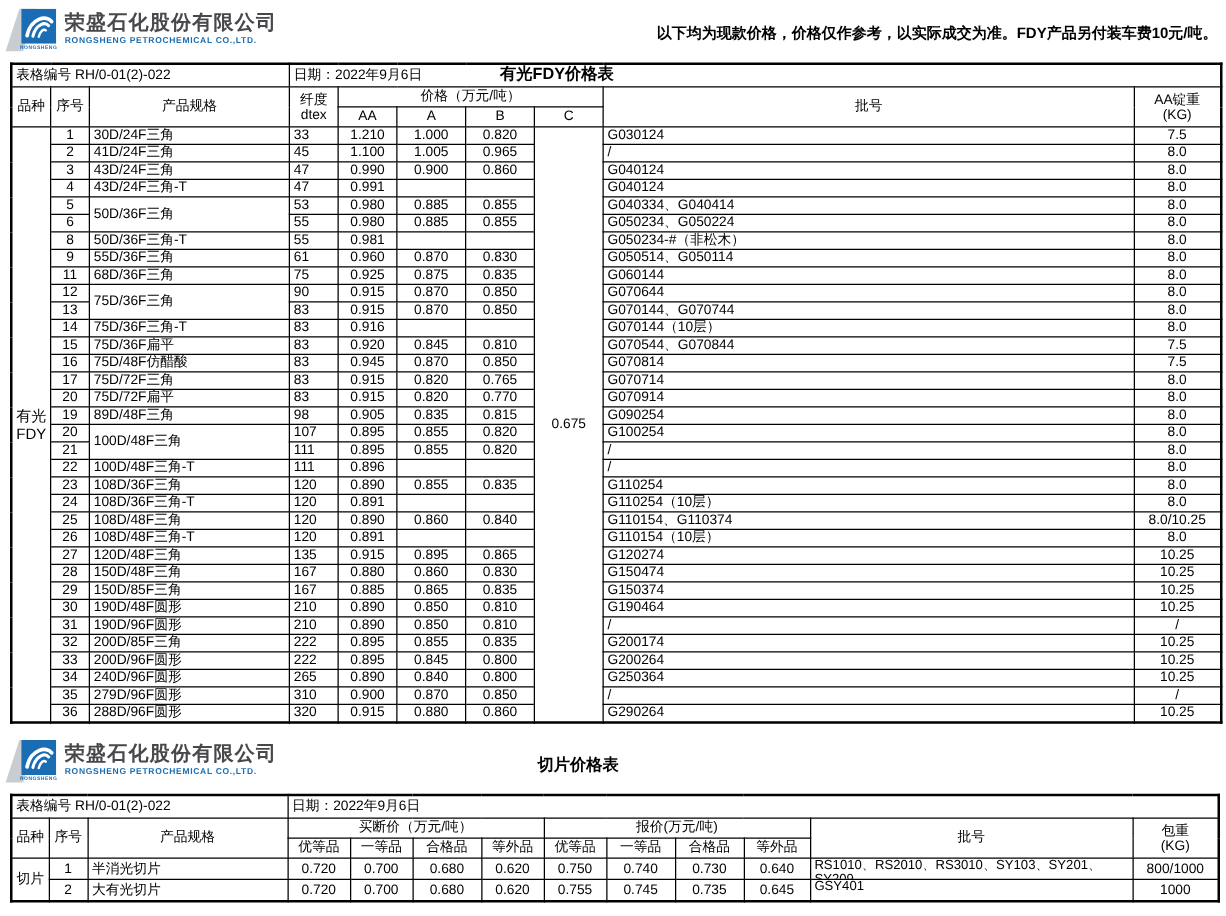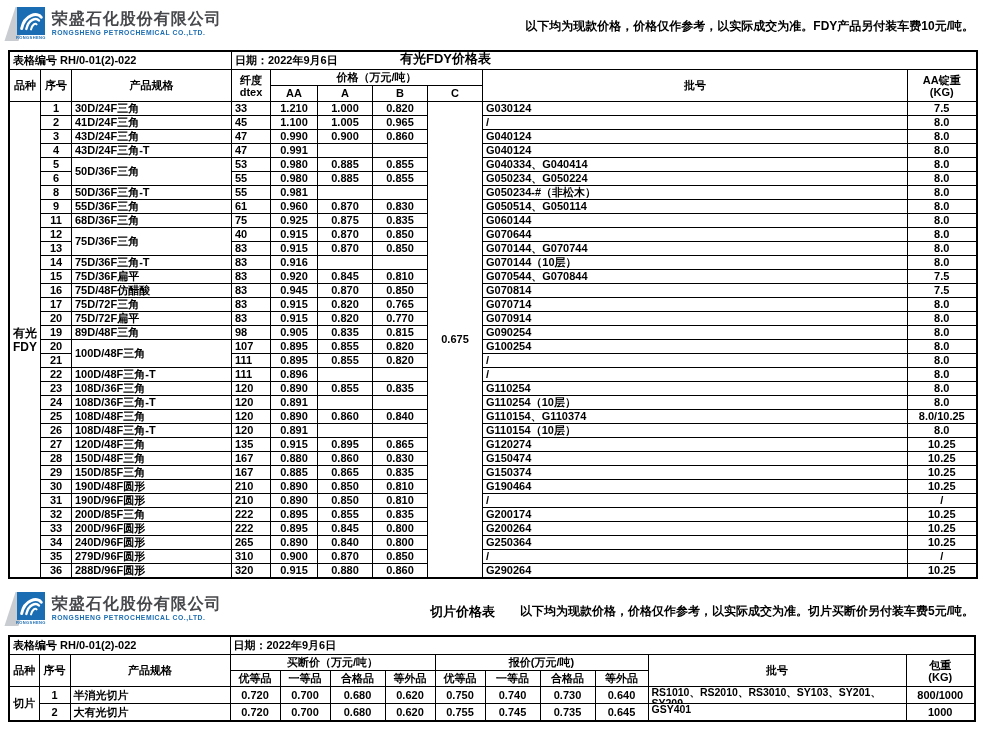--- a/index.html
+++ b/index.html
@@ -17,21 +17,21 @@
   .company{margin-left:6px;padding-top:3px;}
   .company .cn{font-size:16px;font-weight:bold;color:#47484c;letter-spacing:1px;line-height:18px;}
   .company .en{font-size:6.8px;font-weight:bold;color:#1b6db3;letter-spacing:.55px;line-height:9px;}
   .sec-title{position:absolute;top:18px;font-size:13px;font-weight:bold;white-space:nowrap;}
   .fdy-title{left:400px;margin-top:32px;}
   .chip-title{left:430px;}
   .sec-notice{position:absolute;top:18px;right:7px;font-size:12px;font-weight:bold;white-space:nowrap;}
 
   
   table.grid{border-collapse:collapse;table-layout:fixed;margin-left:8px;
-             font-weight:bold;}
+             font-weight:normal;}
   table.grid td{border:1px solid #000;padding:0 3px;font-size:11px;line-height:13px;
                 overflow:hidden;white-space:nowrap;vertical-align:middle;}
   table.grid{border:2px solid #000;}
   td.c{text-align:center;}
   td.l{text-align:left;}
   .form-row td{height:17px;font-size:12px;}
   .hdr td{height:15px;text-align:center;font-size:12px;line-height:12px;}
   .hdr .two-line div{line-height:12px;}
   #fdy-table tr.data-row td{height:13px;}
   #chip-table tr.data-row td{height:15px;}
@@ -194,21 +194,21 @@
           <td class="l">75</td>
           <td class="c">0.925</td>
           <td class="c">0.875</td>
           <td class="c">0.835</td>
           <td class="l">G060144</td>
           <td class="c">8.0</td>
         </tr>
         <tr class="data-row">
           <td class="c">12</td>
           <td class="l" rowspan="2">75D/36F三角</td>
-          <td class="l">40</td>
+          <td class="l">90</td>
           <td class="c">0.915</td>
           <td class="c">0.870</td>
           <td class="c">0.850</td>
           <td class="l">G070644</td>
           <td class="c">8.0</td>
         </tr>
         <tr class="data-row">
           <td class="c">13</td>
           <td class="l">83</td>
           <td class="c">0.915</td>
@@ -462,21 +462,20 @@
           <path d="M15 24 C16.5 18.5, 19.5 17, 21 18.6" stroke="#fff" fill="none" stroke-width="2.1" stroke-linecap="round"></path>
         </svg>
         <div class="logo-brand">RONGSHENG</div>
       </div>
       <div class="company">
         <div class="cn">荣盛石化股份有限公司</div>
         <div class="en">RONGSHENG PETROCHEMICAL CO.,LTD.</div>
       </div>
     </div>
     <div class="sec-title chip-title">切片价格表</div>
-    <div class="sec-notice">以下均为现款价格，价格仅作参考，以实际成交为准。切片买断价另付装车费5元/吨。</div>
   </div>
 
   <table class="grid" id="chip-table">
     <colgroup>
       <col style="width:30px">
         <col style="width:31px">
         <col style="width:160px">
       <col style="width:50px">
         <col style="width:50px">
         <col style="width:55px">

